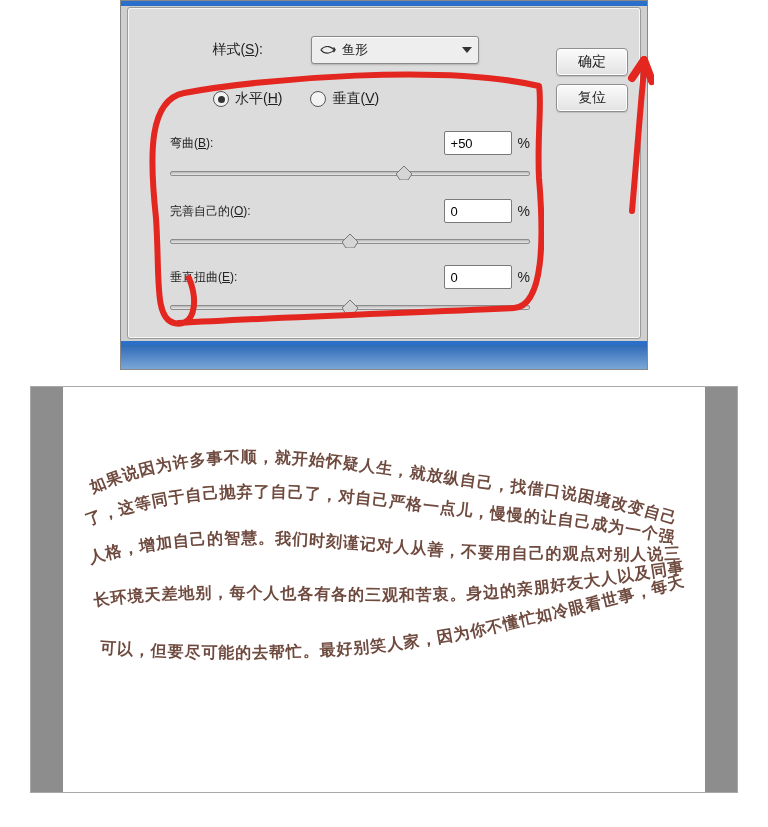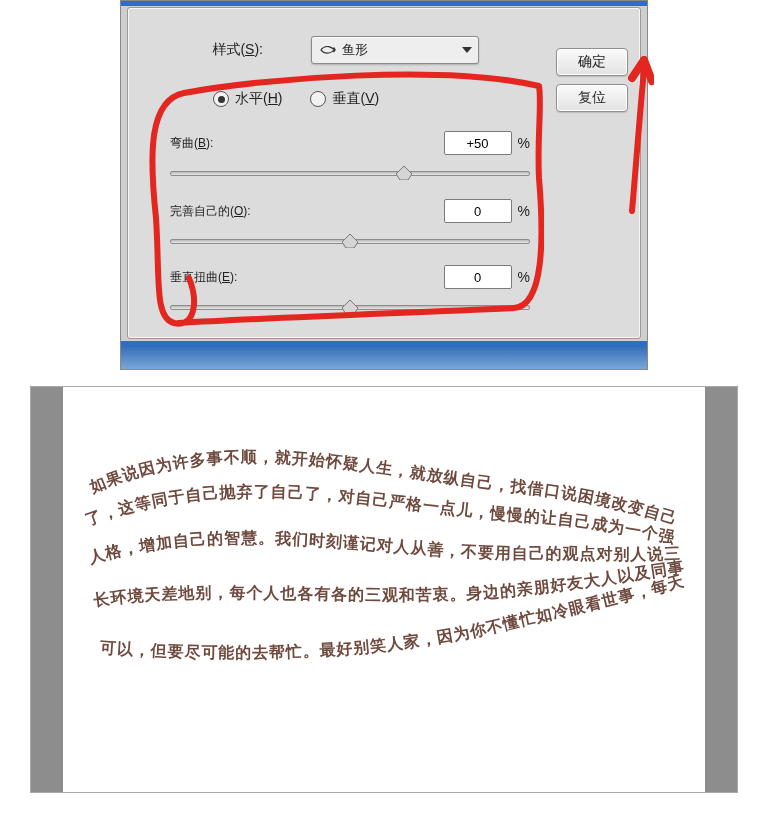--- a/index.html
+++ b/index.html
@@ -122,21 +122,21 @@
   .param .label{font-size:12px;text-align:center;}
   .numbox{
     display:flex;align-items:center;gap:6px;
   }
   .numbox input{
     width:54px;height:22px;
     border:1px solid #7a7a7a;
     background:#fff;
     padding:0 6px;
     font-size:13px;
-    text-align:center;
+    text-align:left;
     border-radius:2px;
   }
   .pct{font-size:14px;}
   .slider{
     margin-top:10px;height:14px;position:relative;
   }
   .track{
     position:absolute;left:0;right:0;top:5px;height:3px;
     border:1px solid #8c8c8c;border-radius:2px;
     background:linear-gradient(#b8b8b8,#e8e8e8);

